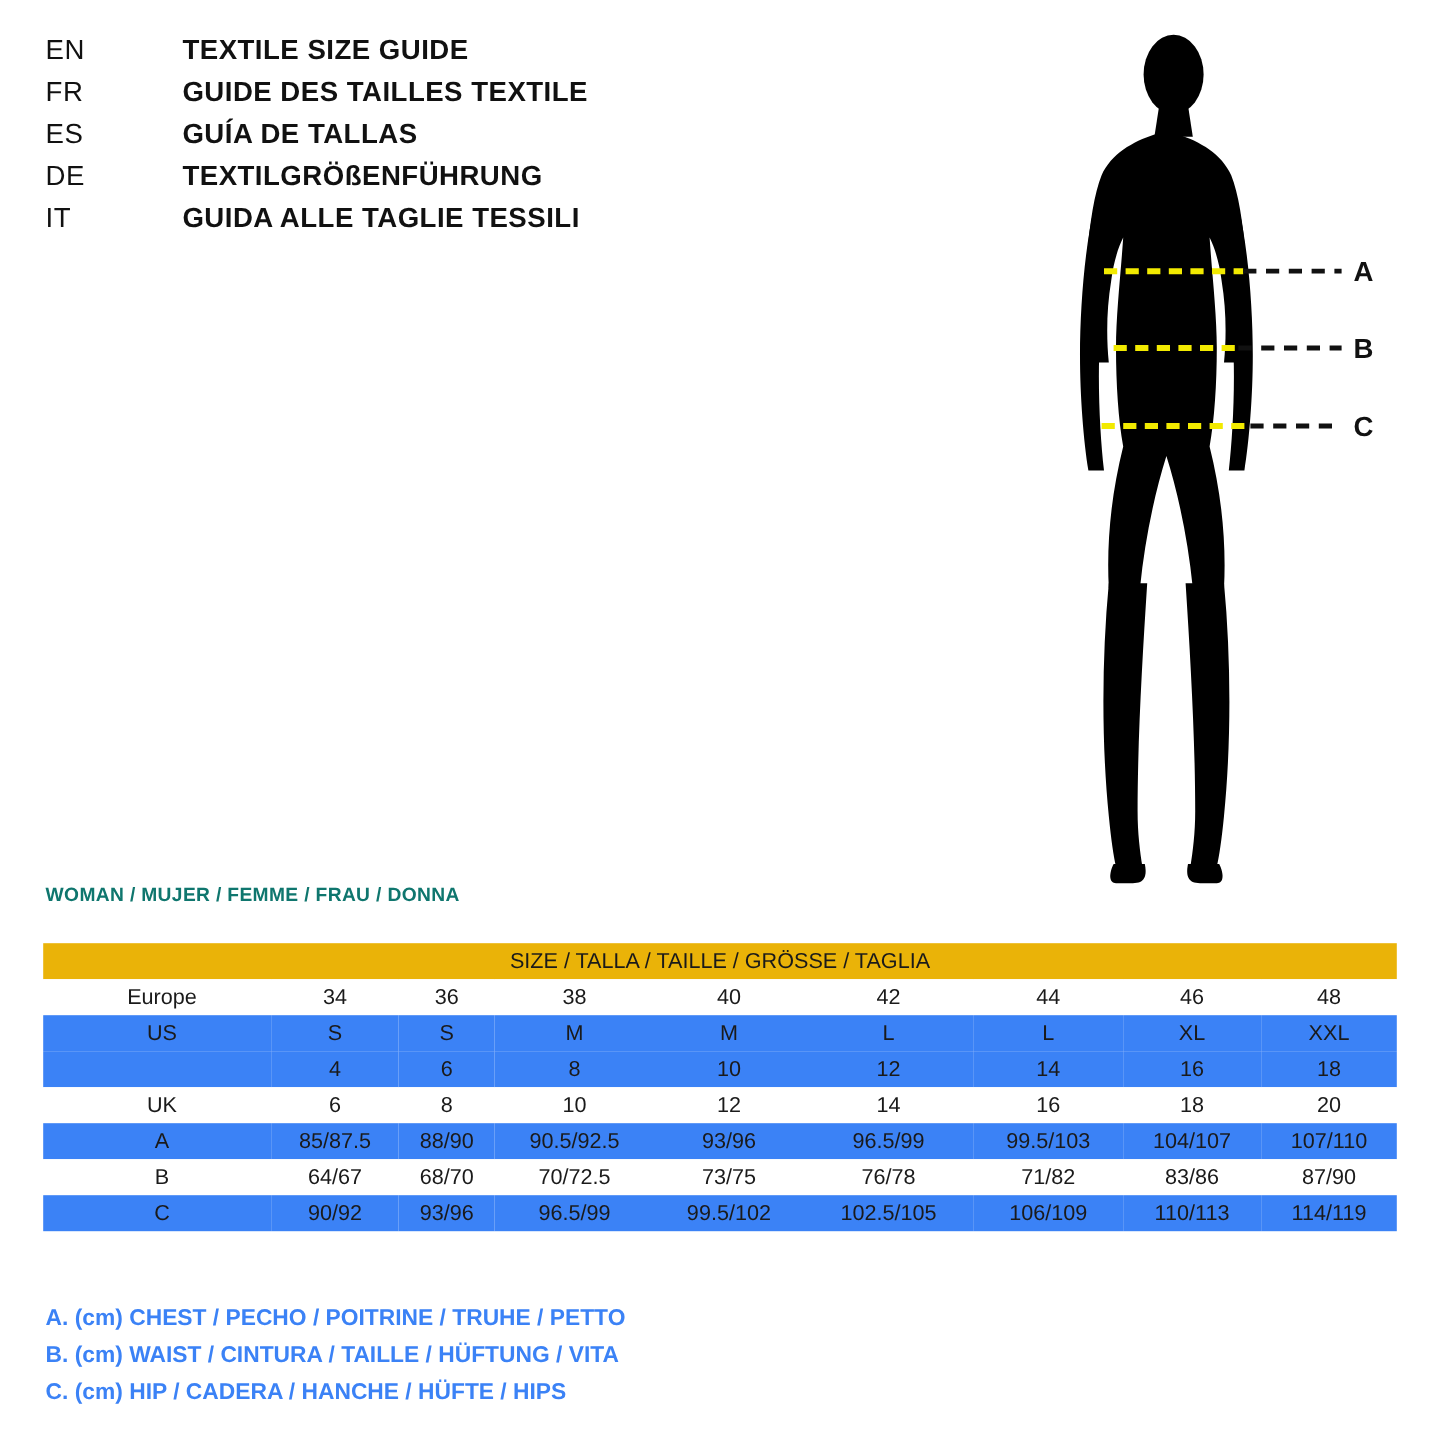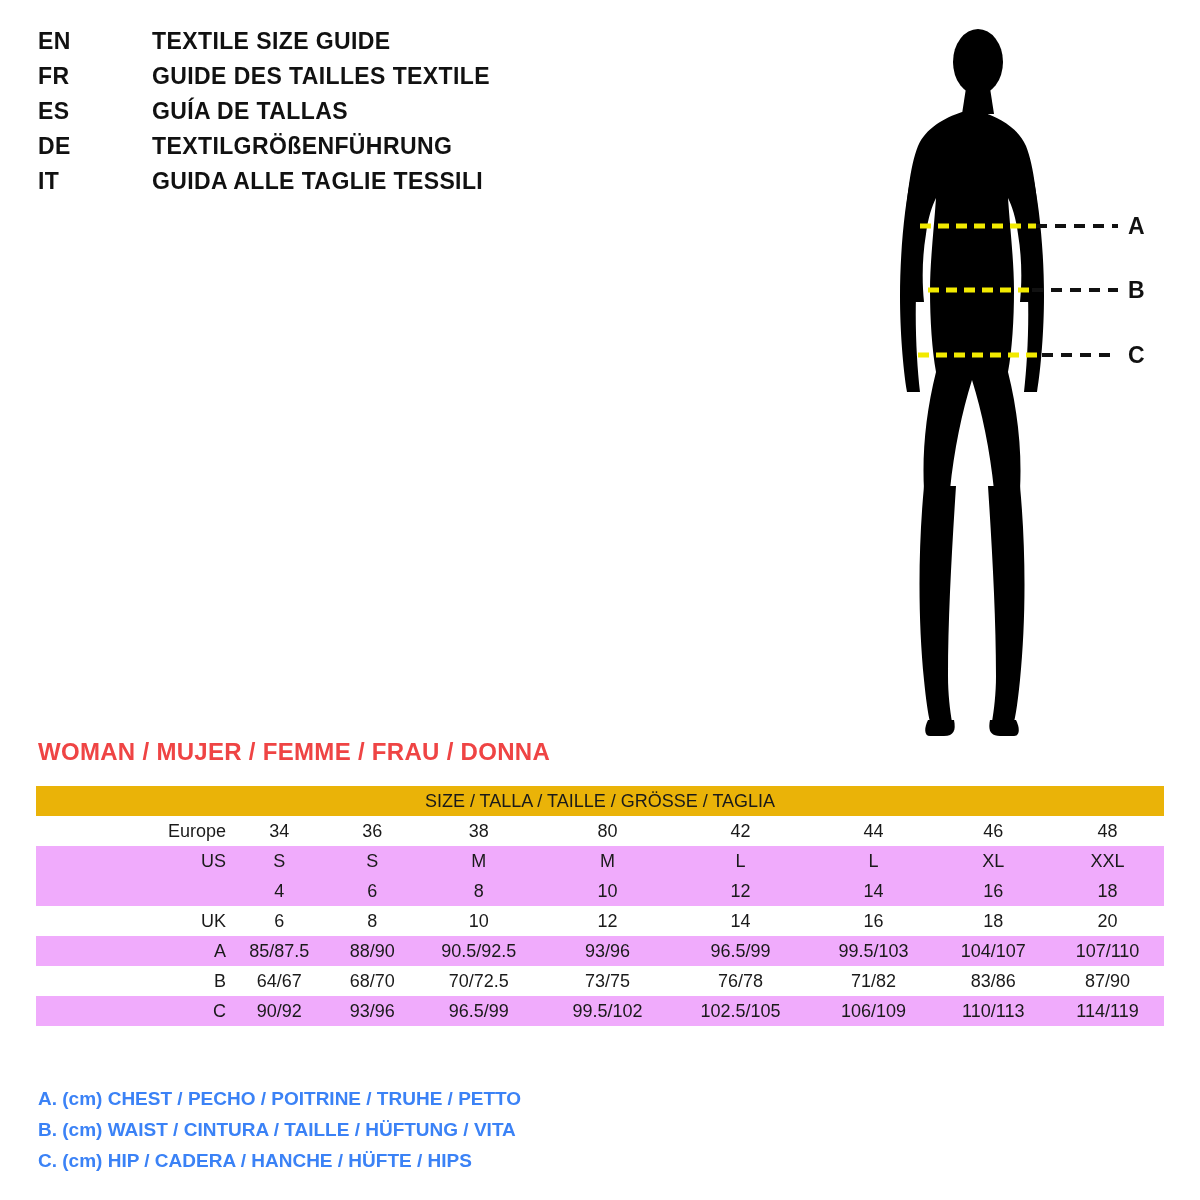--- a/index.html
+++ b/index.html
@@ -23,21 +23,21 @@
   }
   .title-row {
     display: flex;
     align-items: baseline;
     height: 35px;
   }
   .title-lang {
     width: 78px;
     flex: 0 0 78px;
     font-size: 23px;
-    font-weight: bold;
+    font-weight: normal;
     letter-spacing: 0.4px;
     color: #111;
   }
   .title-text {
     font-size: 23px;
     font-weight: bold;
     letter-spacing: 0.4px;
     color: #111;
     white-space: nowrap;
     margin-left: 36px;
@@ -58,57 +58,57 @@
     font-size: 23px;
     font-weight: bold;
     color: #111;
   }
 
   
   #section-label {
     position: absolute;
     left: 38px;
     top: 738px;
-    font-size: 24px;
+    font-size: 16px;
     font-weight: bold;
     letter-spacing: 0.3px;
-    color: #ef4444;
+    color: #0f766e;
   }
 
   
   #size-table {
     position: absolute;
     left: 36px;
     top: 786px;
     width: 1128px;
     border-collapse: collapse;
     font-size: 18px;
   }
   #size-table td, #size-table th {
     padding: 0;
     height: 30px;
     font-weight: normal;
     color: #1a1a1a;
     text-align: center;
     vertical-align: middle;
   }
   #size-table .rowhead {
-    text-align: right;
+    text-align: center;
     padding-left: 8px;
     width: 190px;
   }
   tr.header-row td {
     background: #eab308;
     font-weight: normal;
     text-align: left;
     padding-left: 8px;
     height: 32px;
     font-size: 18px;
   }
-  tr.shade td { background: #f0abfc; }
+  tr.shade td { background: #3b82f6; }
   tr.plain td { background: #ffffff; }
 
   
   #legend {
     position: absolute;
     left: 38px;
     top: 1088px;
     width: 800px;
   }
   .legend-line {
@@ -208,21 +208,21 @@
   <tbody>
     <tr class="header-row">
       <td colspan="9">SIZE / TALLA / TAILLE / GRÖSSE / TAGLIA</td>
     </tr>
 
     <tr class="plain">
       <td class="rowhead">Europe</td>
       <td>34</td>
       <td>36</td>
       <td>38</td>
-      <td>80</td>
+      <td>40</td>
       <td>42</td>
       <td>44</td>
       <td>46</td>
       <td>48</td>
     </tr>
 
     <tr class="shade">
       <td class="rowhead">US</td>
       <td>S</td>
       <td>S</td>

